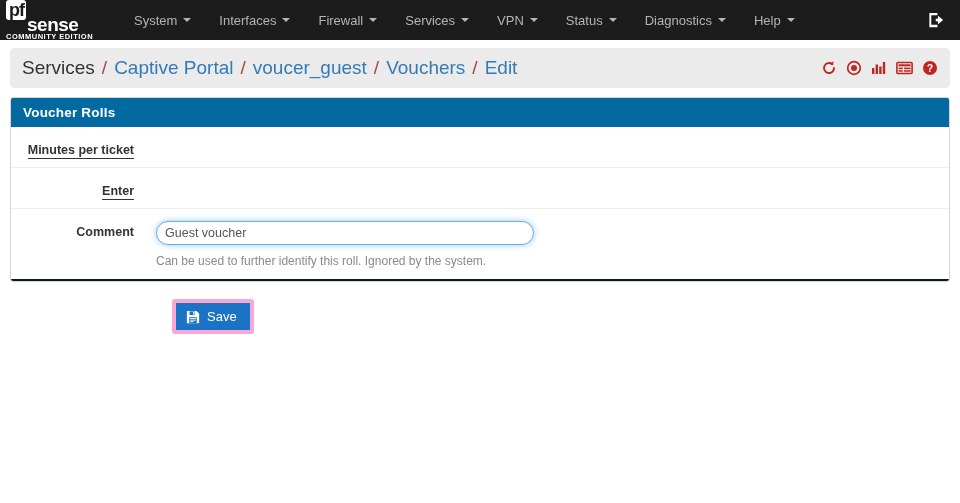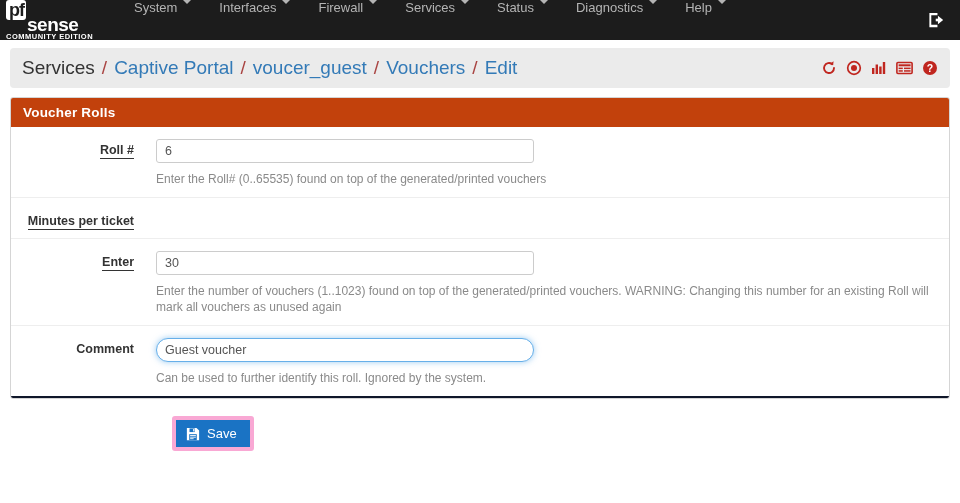--- a/index.html
+++ b/index.html
@@ -60,20 +60,21 @@
     line-height: 9px;
     margin-top: 11px;
   }
   .nav-items { display: flex; align-items: center; height: 100%; }
   .nav-item {
     color: #b4b4b4;
     font-size: 13px;
     padding: 0 14px;
     height: 100%;
     display: flex;
+    align-items: center;
     cursor: pointer;
     white-space: nowrap;
   }
   .caret {
     display: inline-block;
     width: 0; height: 0;
     margin-left: 6px;
     border-left: 4px solid transparent;
     border-right: 4px solid transparent;
     border-top: 4px solid #b4b4b4;
@@ -134,21 +135,21 @@
 
   
   .panelwrap { padding: 9px 10px 0 10px; }
   .panel {
     border: 1px solid #d5d5d5;
     border-radius: 3px;
     background: #ffffff;
     overflow: hidden;
   }
   .panel-heading {
-    background: #c2410c;
+    background: #0369a1;
     color: #ffffff;
     font-size: 13.5px;
     font-weight: bold;
     padding: 7px 12px;
     letter-spacing: 0.2px;
   }
   .panel-body { background: #ffffff; }
 
   .form-row {
     display: flex;
@@ -239,20 +240,24 @@
     </div>
     <div class="nav-item">
       <span>Firewall</span>
       <i class="caret"></i>
     </div>
     <div class="nav-item">
       <span>Services</span>
       <i class="caret"></i>
     </div>
     <div class="nav-item">
+      <span>VPN</span>
+      <i class="caret"></i>
+    </div>
+    <div class="nav-item">
       <span>Status</span>
       <i class="caret"></i>
     </div>
     <div class="nav-item">
       <span>Diagnostics</span>
       <i class="caret"></i>
     </div>
     <div class="nav-item">
       <span>Help</span>
       <i class="caret"></i>
@@ -319,43 +324,30 @@
       </span>
     </div>
   </div>
 </div>
 
 <div class="panelwrap">
   <div class="panel">
     <div class="panel-heading">Voucher Rolls</div>
     <div class="panel-body">
 
-      <div class="form-row">
-        <div class="form-label">
-          <span class="lbl-underline">Roll #</span>
-        </div>
-        <div class="form-field">
-          <input class="inp" type="text" value="6" style="">
-          <div class="helptext">Enter the Roll# (0..65535) found on top of the generated/printed vouchers</div>
-        </div>
-      </div>
 
       <div class="form-row">
         <div class="form-label">
           <span class="lbl-underline">Minutes per ticket</span>
         </div>
       </div>
 
       <div class="form-row">
         <div class="form-label">
           <span class="lbl-underline">Enter</span>
-        </div>
-        <div class="form-field">
-          <input class="inp" type="text" value="30" style="">
-          <div class="helptext">Enter the number of vouchers (1..1023) found on top of the generated/printed vouchers. WARNING: Changing this number for an existing Roll will mark all vouchers as unused again</div>
         </div>
       </div>
 
       <div class="form-row">
         <div class="form-label">
           <span>Comment</span>
         </div>
         <div class="form-field">
           <input class="inp focused" type="text" autofocus="" value="Guest voucher" style="">
           <div class="helptext">Can be used to further identify this roll. Ignored by the system.</div>

